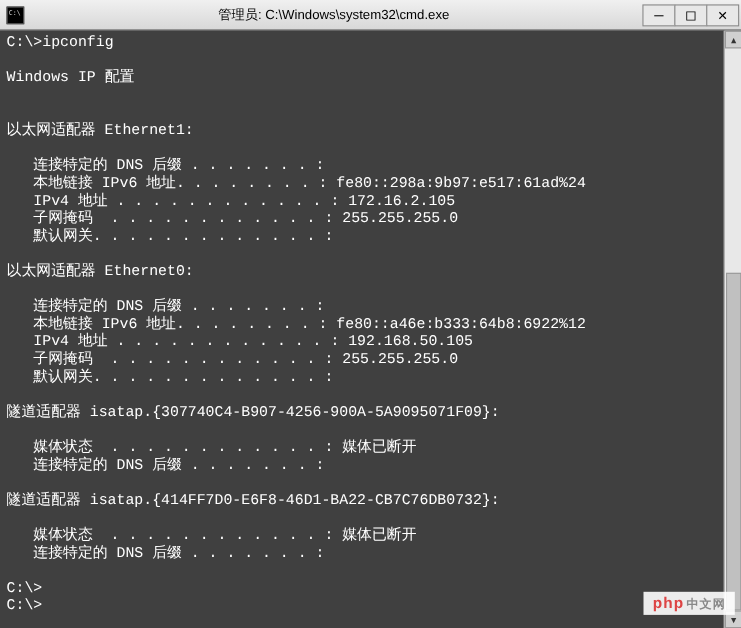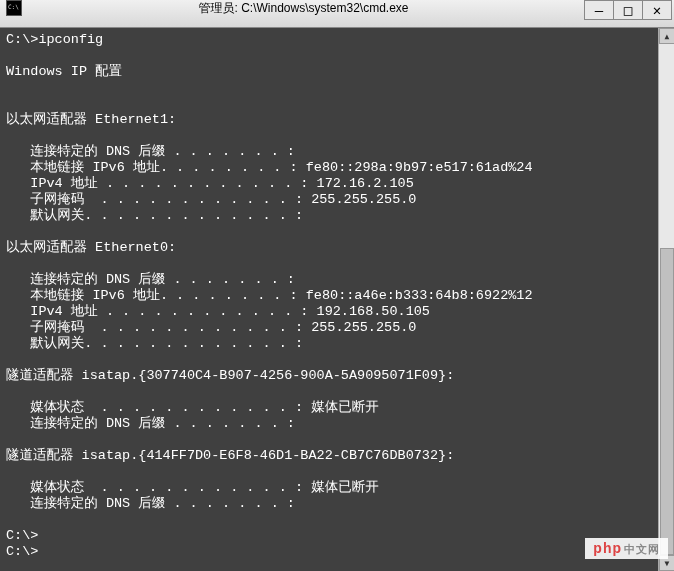--- a/index.html
+++ b/index.html
@@ -10,20 +10,21 @@
       font-family: 'SimSun', 'NSimSun', monospace;
       font-size: 13px;
       overflow: hidden;
       position: relative;
     }
     .titlebar {
       height: 28px;
       background: linear-gradient(to bottom, #f0f0f0, #d8d8d8);
       border-bottom: 1px solid #888;
       display: flex;
+      align-items: center;
       position: relative;
     }
     .app-icon {
       width: 16px;
       height: 16px;
       margin-left: 6px;
       background: #000;
       border: 1px solid #555;
       position: relative;
     }

